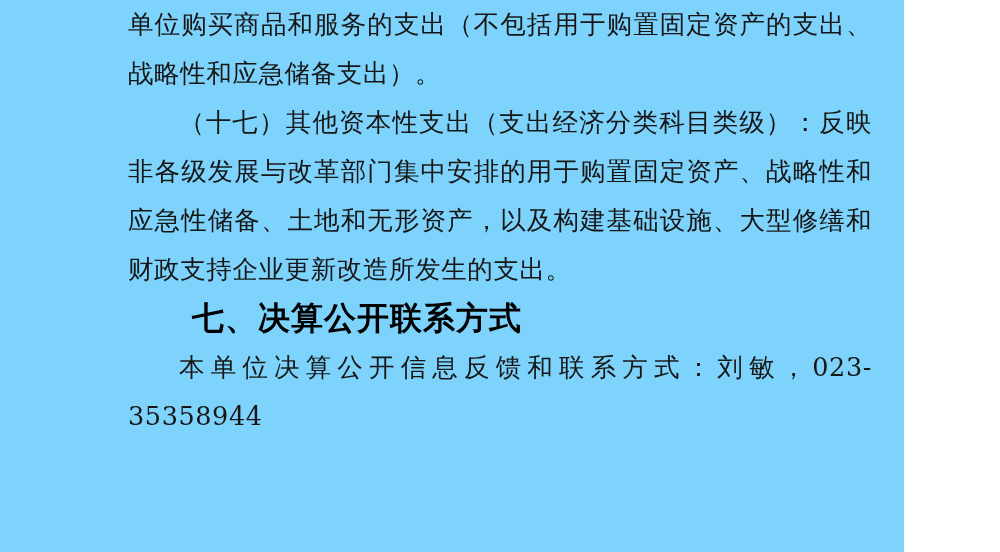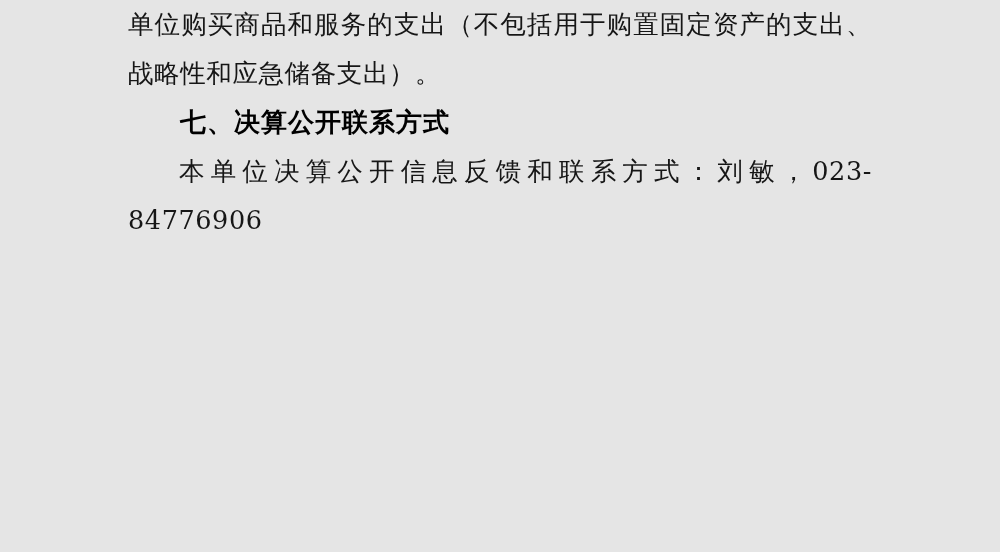--- a/index.html
+++ b/index.html
@@ -2,23 +2,23 @@
 <html><head>
 <meta charset="utf-8">
 <style>
   html, body {
     margin: 0;
     padding: 0;
     background: #ffffff;
   }
   .page {
     position: relative;
-    width: 1000px;
+    width: 904px;
     height: 552px;
-    background: #e5e5e5;
+    background: #7dd3fc;
     overflow: hidden;
     font-family: "DejaVu Serif", "Liberation Serif", serif;
     color: #1a1a1a;
   }
   .body-text {
     position: absolute;
     left: 128px;
     top: 0;
     width: 744px;
   }
@@ -30,39 +30,40 @@
     text-justify: inter-ideograph;
     letter-spacing: 0.6px;
     color: #161616;
     font-weight: 400;
   }
   p.indent {
     text-indent: 2em;
   }
   p.heading {
     margin: 0;
-    font-size: 26px;
+    font-size: 32px;
     line-height: 49px;
     font-weight: bold;
     text-indent: 2em;
     letter-spacing: 1px;
     color: #000000;
   }
   .last-line {
     letter-spacing: 0.5px;
   }
 </style>
 </head>
 <body>
 
 <div class="page">
   <div class="body-text">
 
     <p class="para">单位购买商品和服务的支出（不包括用于购置固定资产的支出、战略性和应急储备支出）。</p>
 
 
+    <p class="para indent">（十七）其他资本性支出（支出经济分类科目类级）：反映非各级发展与改革部门集中安排的用于购置固定资产、战略性和应急性储备、土地和无形资产，以及构建基础设施、大型修缮和财政支持企业更新改造所发生的支出。</p>
 
     <p class="heading">七、决算公开联系方式</p>
 
-    <p class="para indent last-line">本单位决算公开信息反馈和联系方式：刘敏，023-84776906</p>
+    <p class="para indent last-line">本单位决算公开信息反馈和联系方式：刘敏，023-35358944</p>
 
   </div>
 </div>
 
 </body></html>

